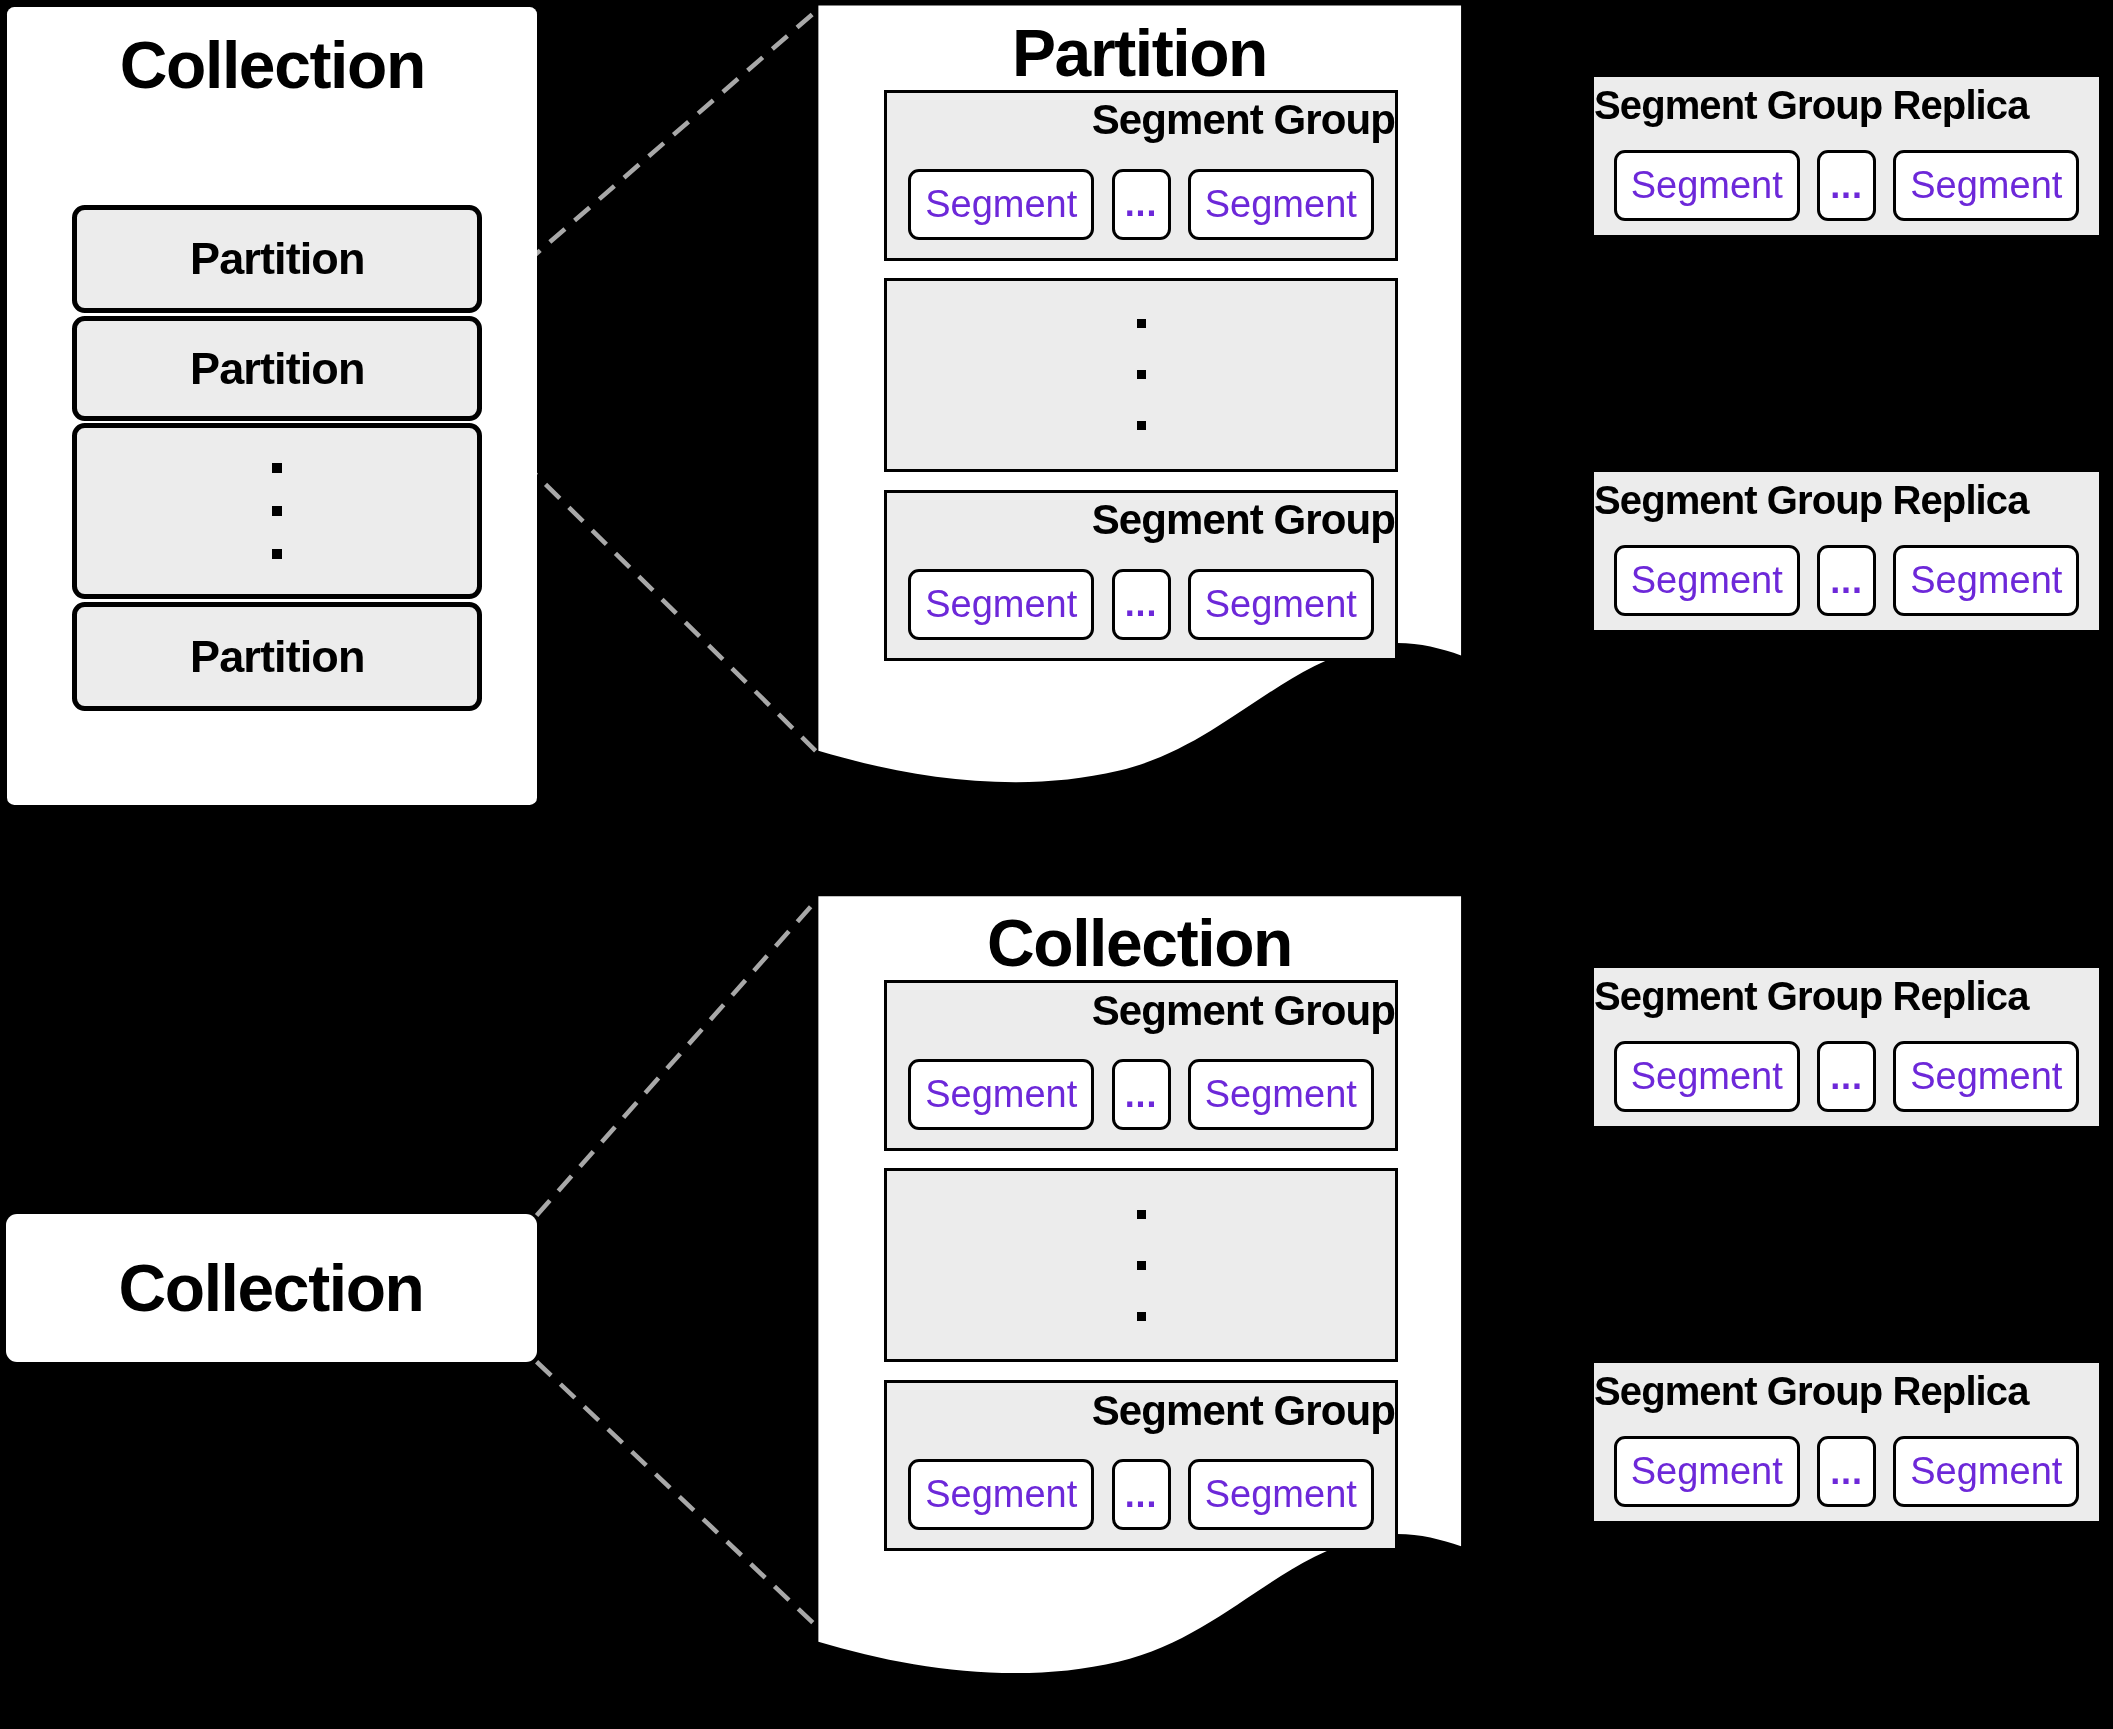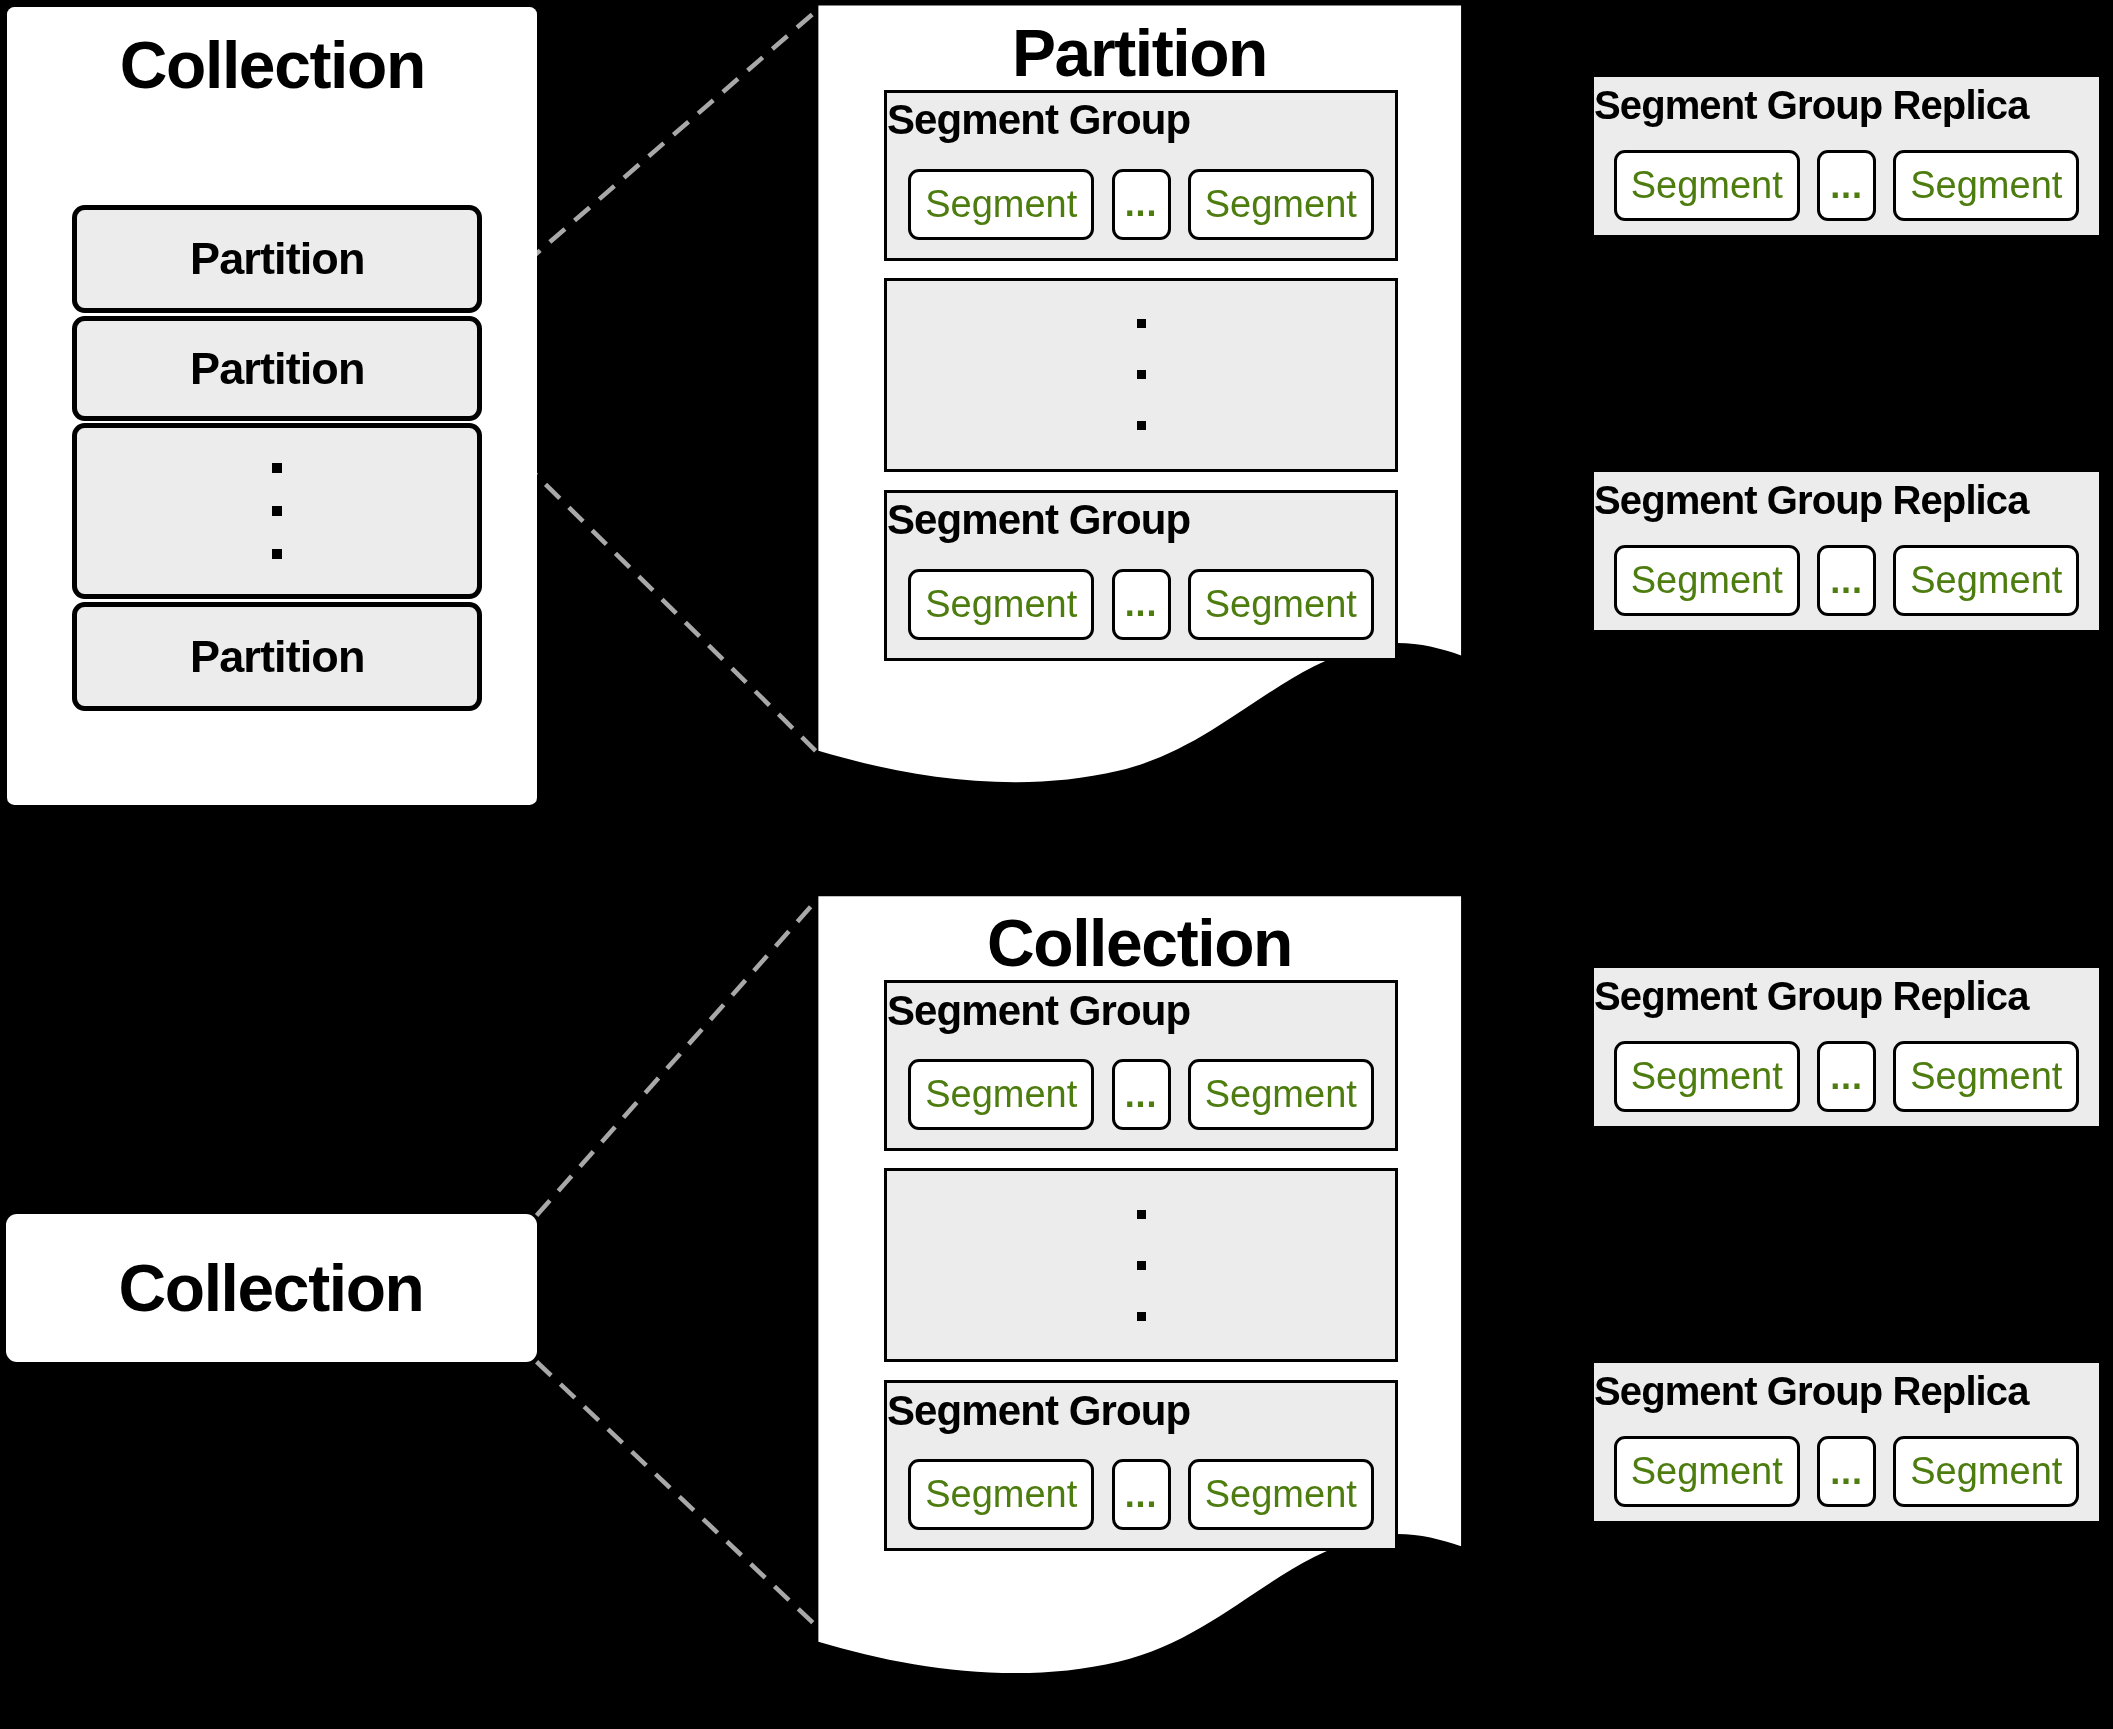--- a/index.html
+++ b/index.html
@@ -23,26 +23,26 @@
   .vdots{display:flex;flex-direction:column;align-items:center;justify-content:center;}
   .vdots .dot{width:10px;height:10px;background:#000;}
   .vdots .dot + .dot{margin-top:33px;}
   .mid-dots .dot{width:9px;height:9px;}
   .mid-dots .dot + .dot{margin-top:42px;}
 
   
   .mid-panel{left:818px;width:643px;height:806px;background:transparent;}
   .mid-title{position:absolute;left:0;top:11px;width:100%;}
   .sg{position:absolute;left:66px;width:508px;height:165px;background:#ececec;border:3.6px solid #000;}
-  .sg-title{position:absolute;left:0;top:3.6px;width:100%;text-align:left;font-weight:bold;
+  .sg-title{position:absolute;left:0;top:3.6px;width:100%;text-align:right;font-weight:bold;
             font-size:42px;letter-spacing:-0.9px;color:#000;}
   .seg-row{position:absolute;left:0;top:76px;width:100%;display:flex;justify-content:center;
            align-items:center;gap:17.3px;}
   .seg{box-sizing:border-box;height:71px;background:#fff;border:3.2px solid #000;border-radius:11px;
-       display:flex;align-items:center;justify-content:center;font-size:38px;color:#4d7c0f;}
+       display:flex;align-items:center;justify-content:center;font-size:38px;color:#6d28d9;}
   .seg-wide{width:186px;}
   .seg-dots{width:59px;font-weight:bold;font-size:36px;letter-spacing:0.9px;}
   .mid-dots-box{position:absolute;left:66px;width:508px;height:188px;background:#ececec;
                 border:3.6px solid #000;}
 
   
   .replica{left:1594px;width:505px;height:158px;background:#ececec;}
   .replica-title{position:absolute;left:0;top:5.5px;width:100%;text-align:left;font-weight:bold;
                  font-size:40px;letter-spacing:-0.9px;color:#000;}
   .replica .seg-row{top:73px;}

